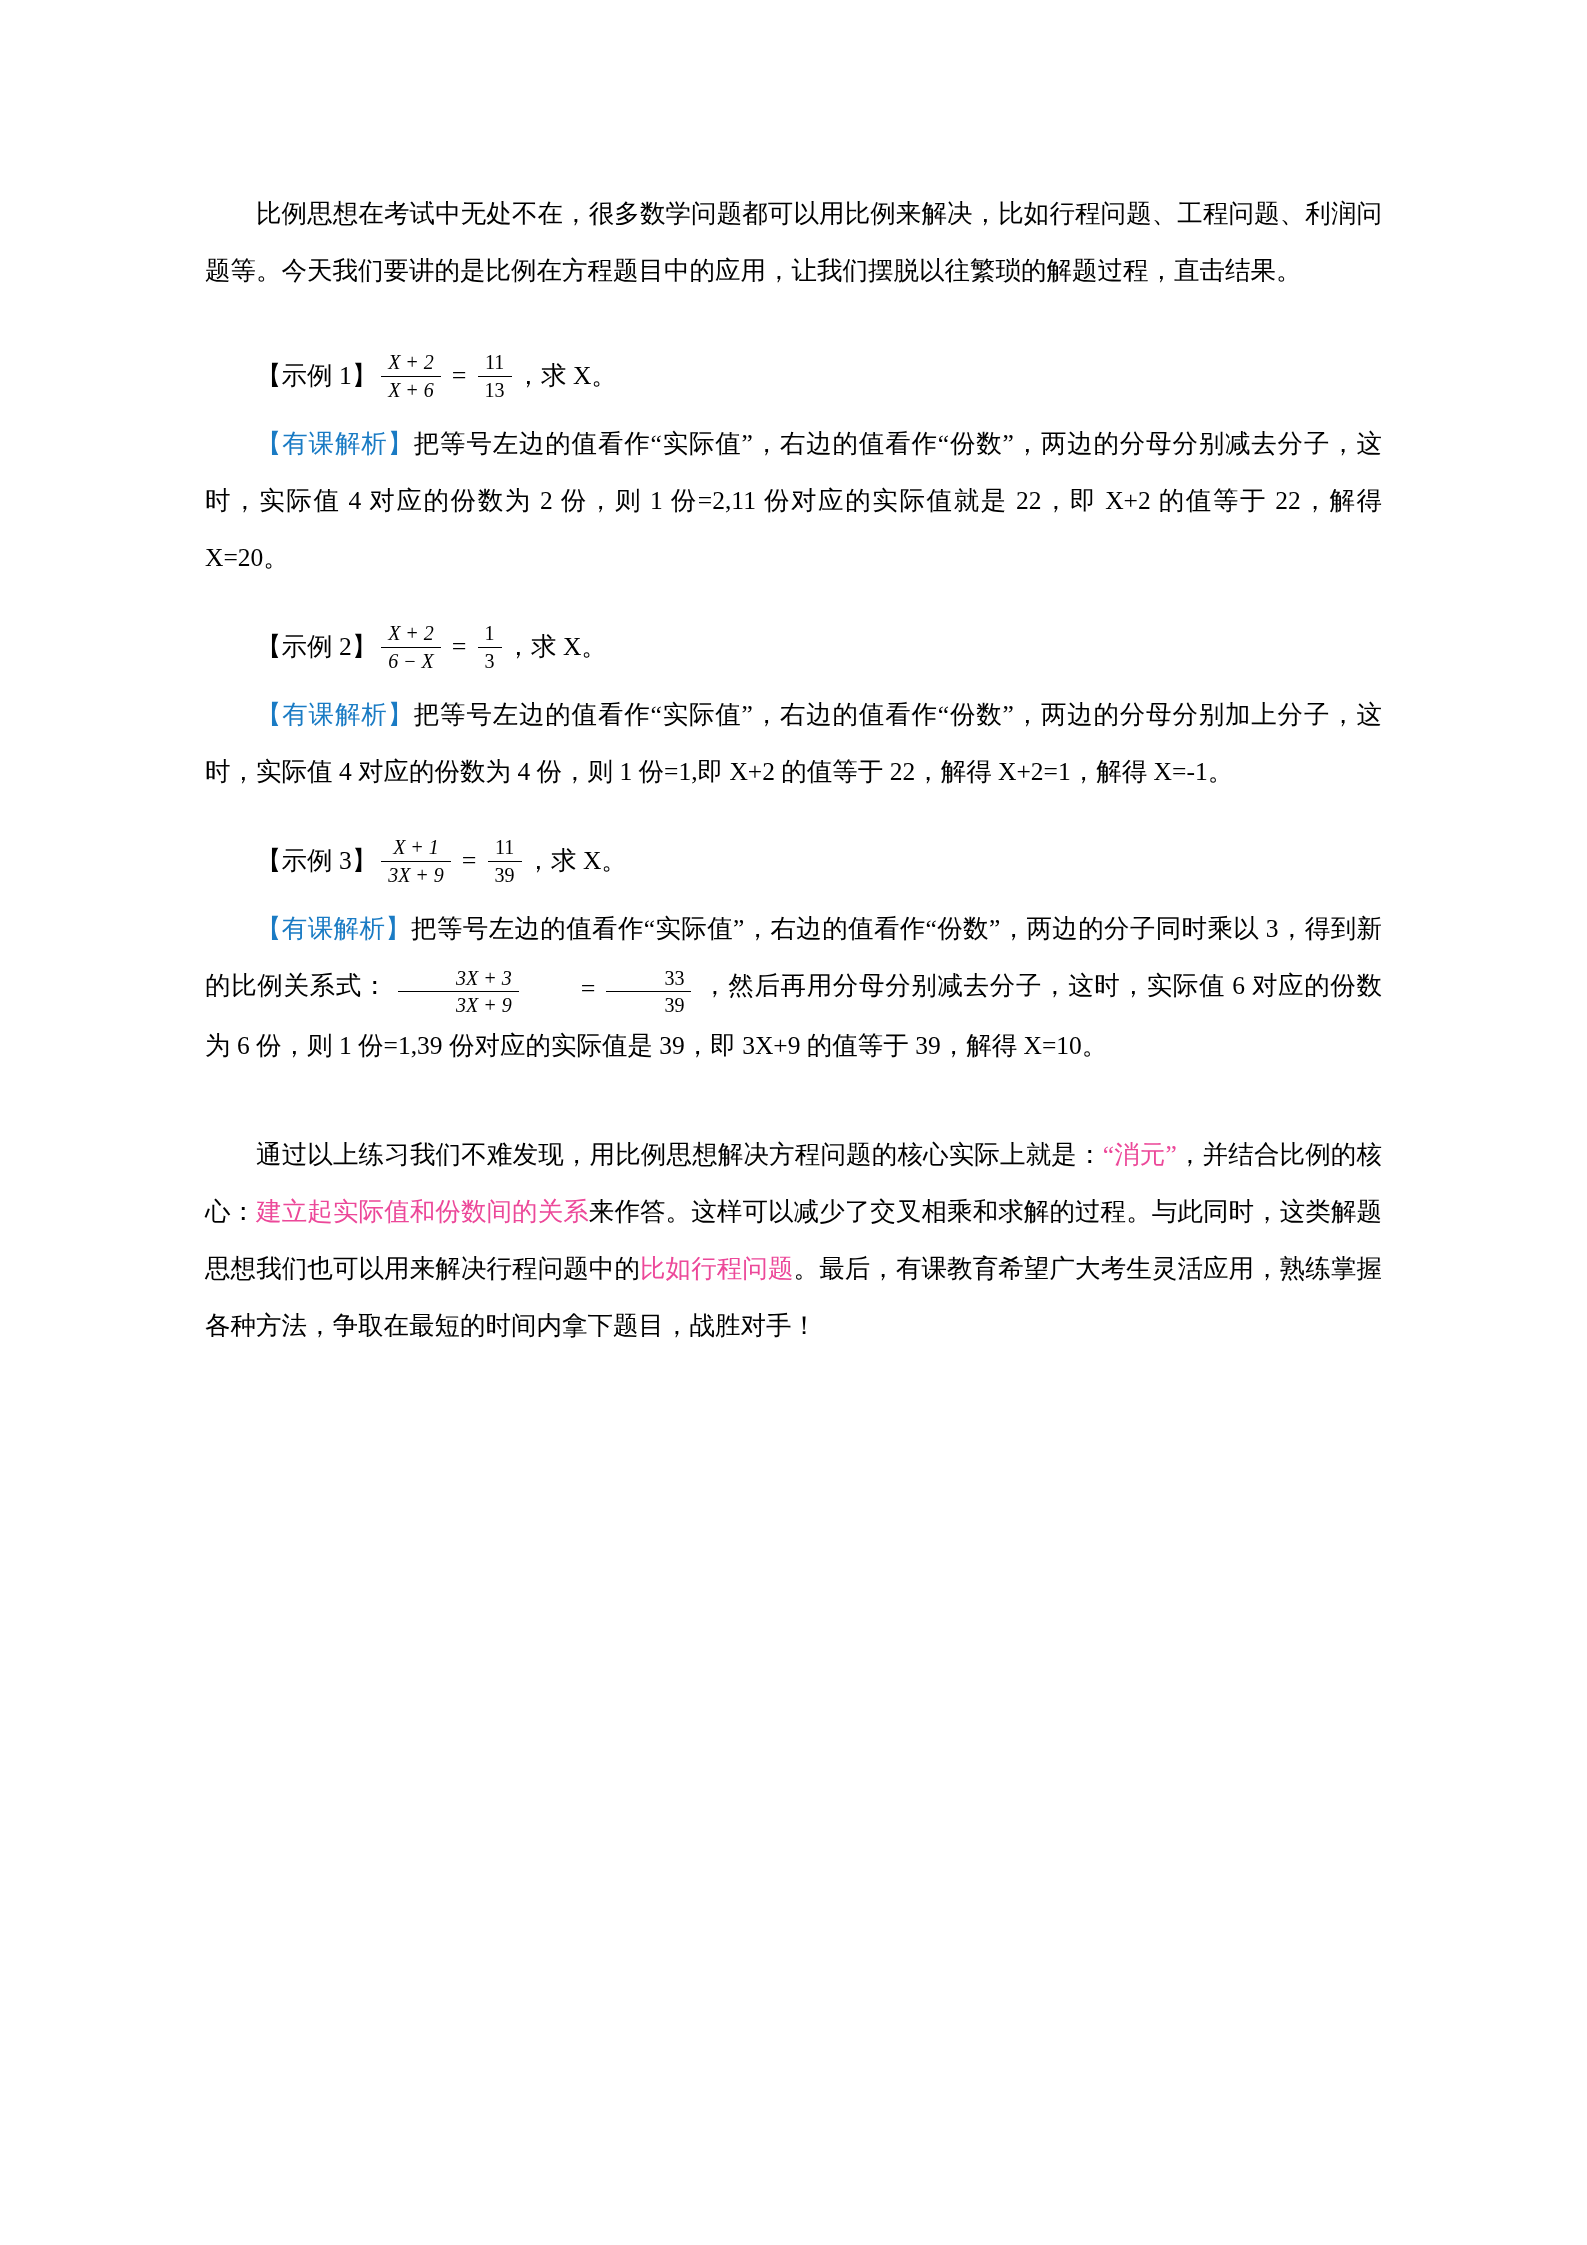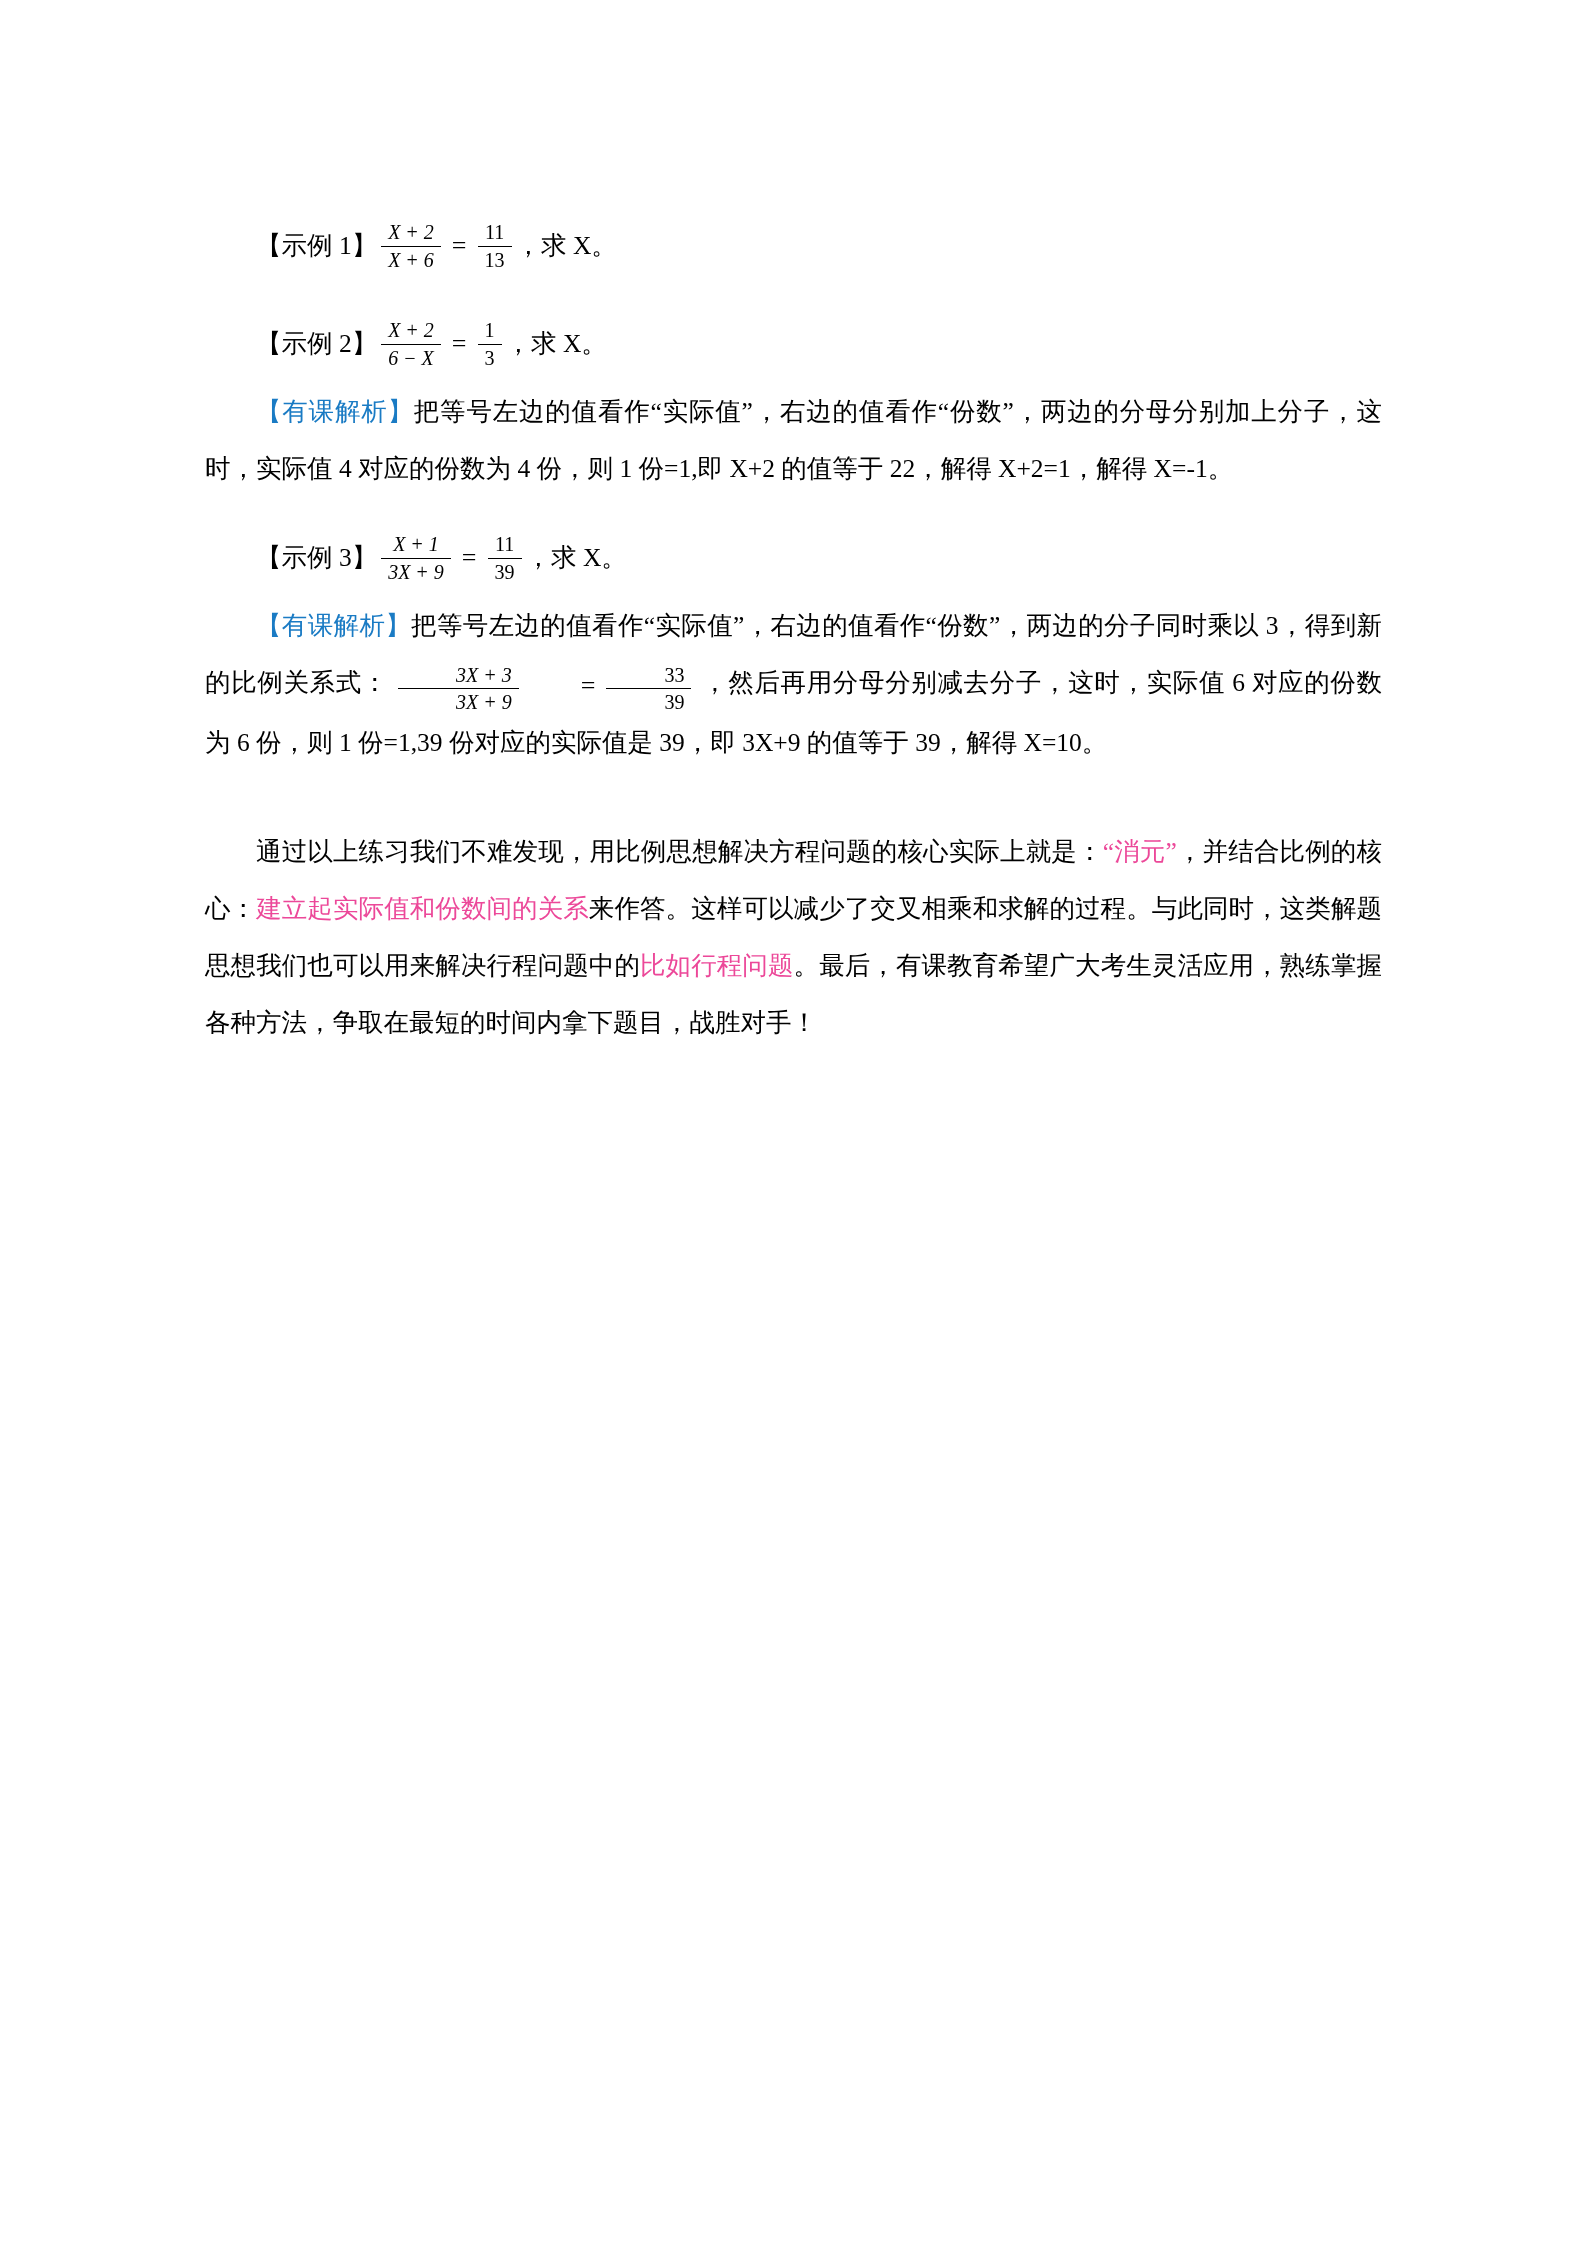--- a/index.html
+++ b/index.html
@@ -82,35 +82,39 @@
   }
   .closing {
     margin-top: 52px;
   }
 </style>
 </head>
 <body>
 
 <div class="page">
 
+  <p class="indent intro">比例思想在考试中无处不在，很多数学问题都可以用比例来解决，比如行程问题、工程问题、利润问题等。今天我们要讲的是比例在方程题目中的应用，让我们摆脱以往繁琐的解题过程，直击结果。</p>
 
   <div class="example-block">
     <div class="example-line">
       <span class="example-label">【示例 1】</span>
       <span class="frac">
         <span class="num">X + 2</span>
         <span class="den">X + 6</span>
       </span>
       <span class="eq">=</span>
       <span class="frac upright">
         <span class="num">11</span>
         <span class="den">13</span>
       </span>
       <span class="tail">，求 X。</span>
     </div>
+    <p class="indent analysis">
+      <span class="blue">【有课解析】</span><span>把等号左边的值看作“实际值”，右边的值看作“份数”，两边的分母分别减去分子，这时，实际值 4 对应的份数为 2 份，则 1 份=2,11 份对应的实际值就是 22，即 X+2 的值等于 22，解得 X=20。</span>
+    </p>
   </div>
 
   <div class="example-block">
     <div class="example-line">
       <span class="example-label">【示例 2】</span>
       <span class="frac">
         <span class="num">X + 2</span>
         <span class="den">6 − X</span>
       </span>
       <span class="eq">=</span>

